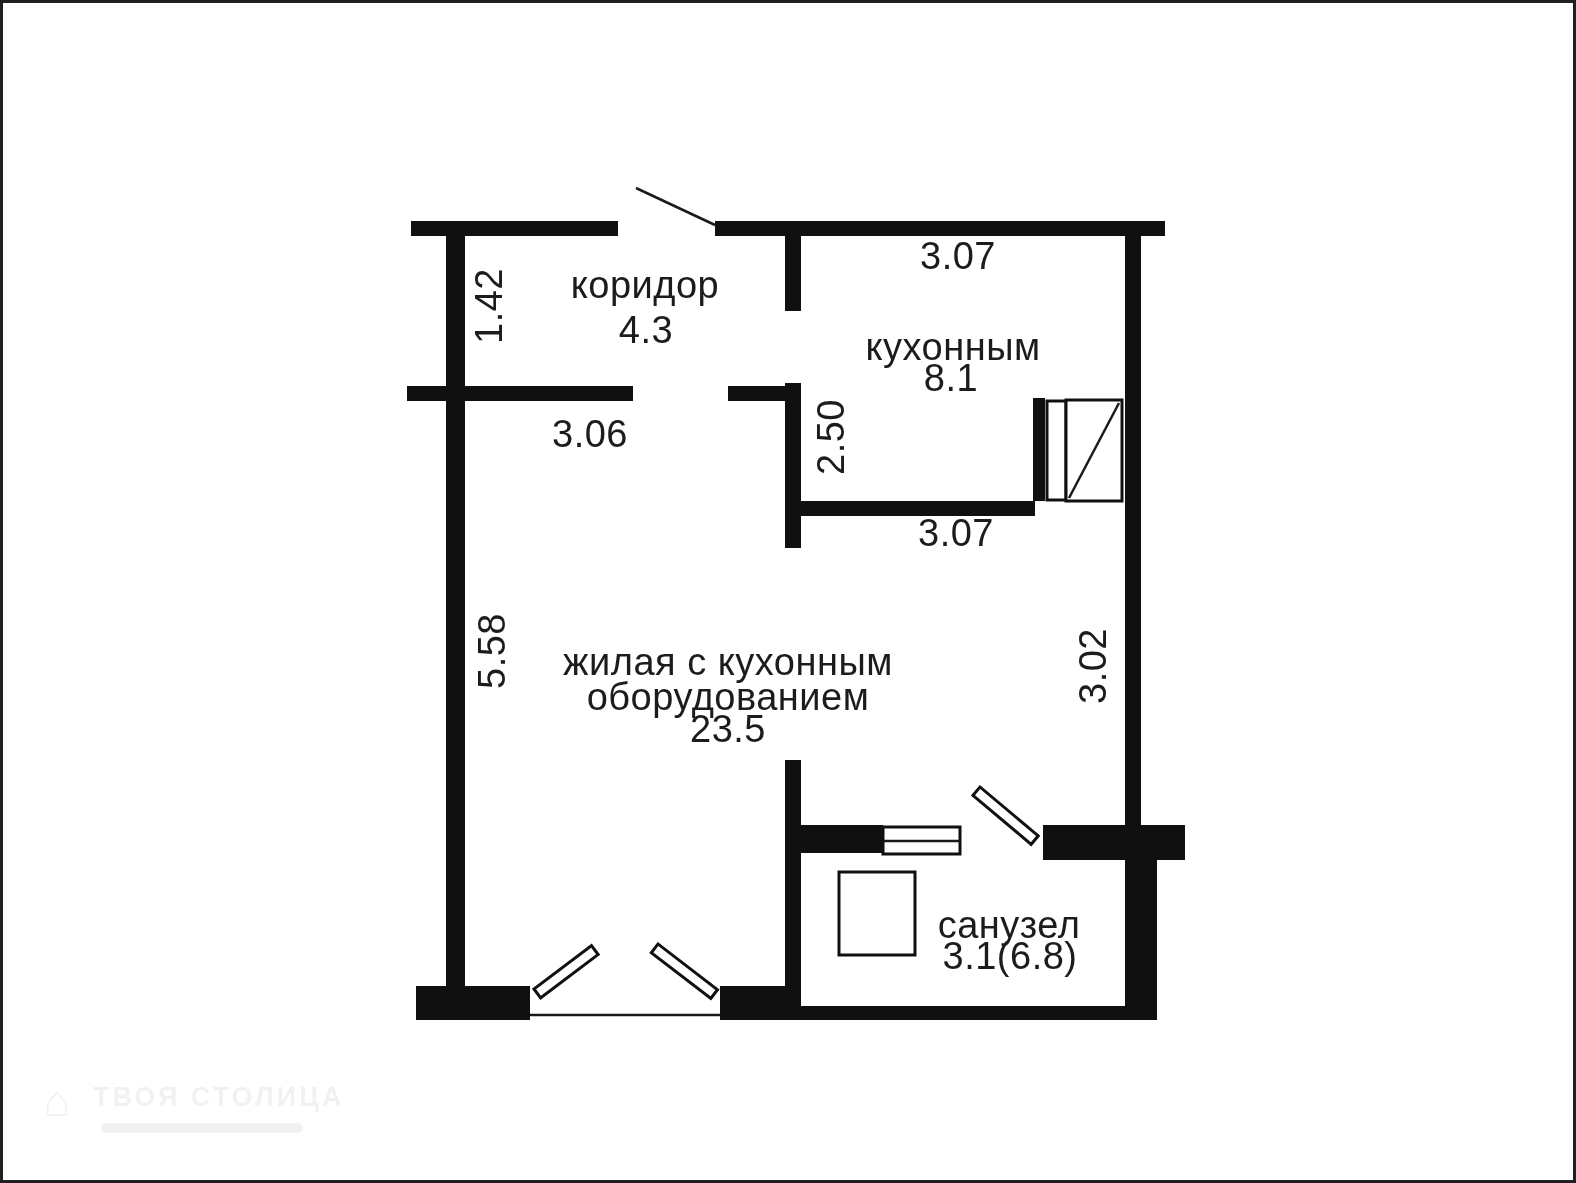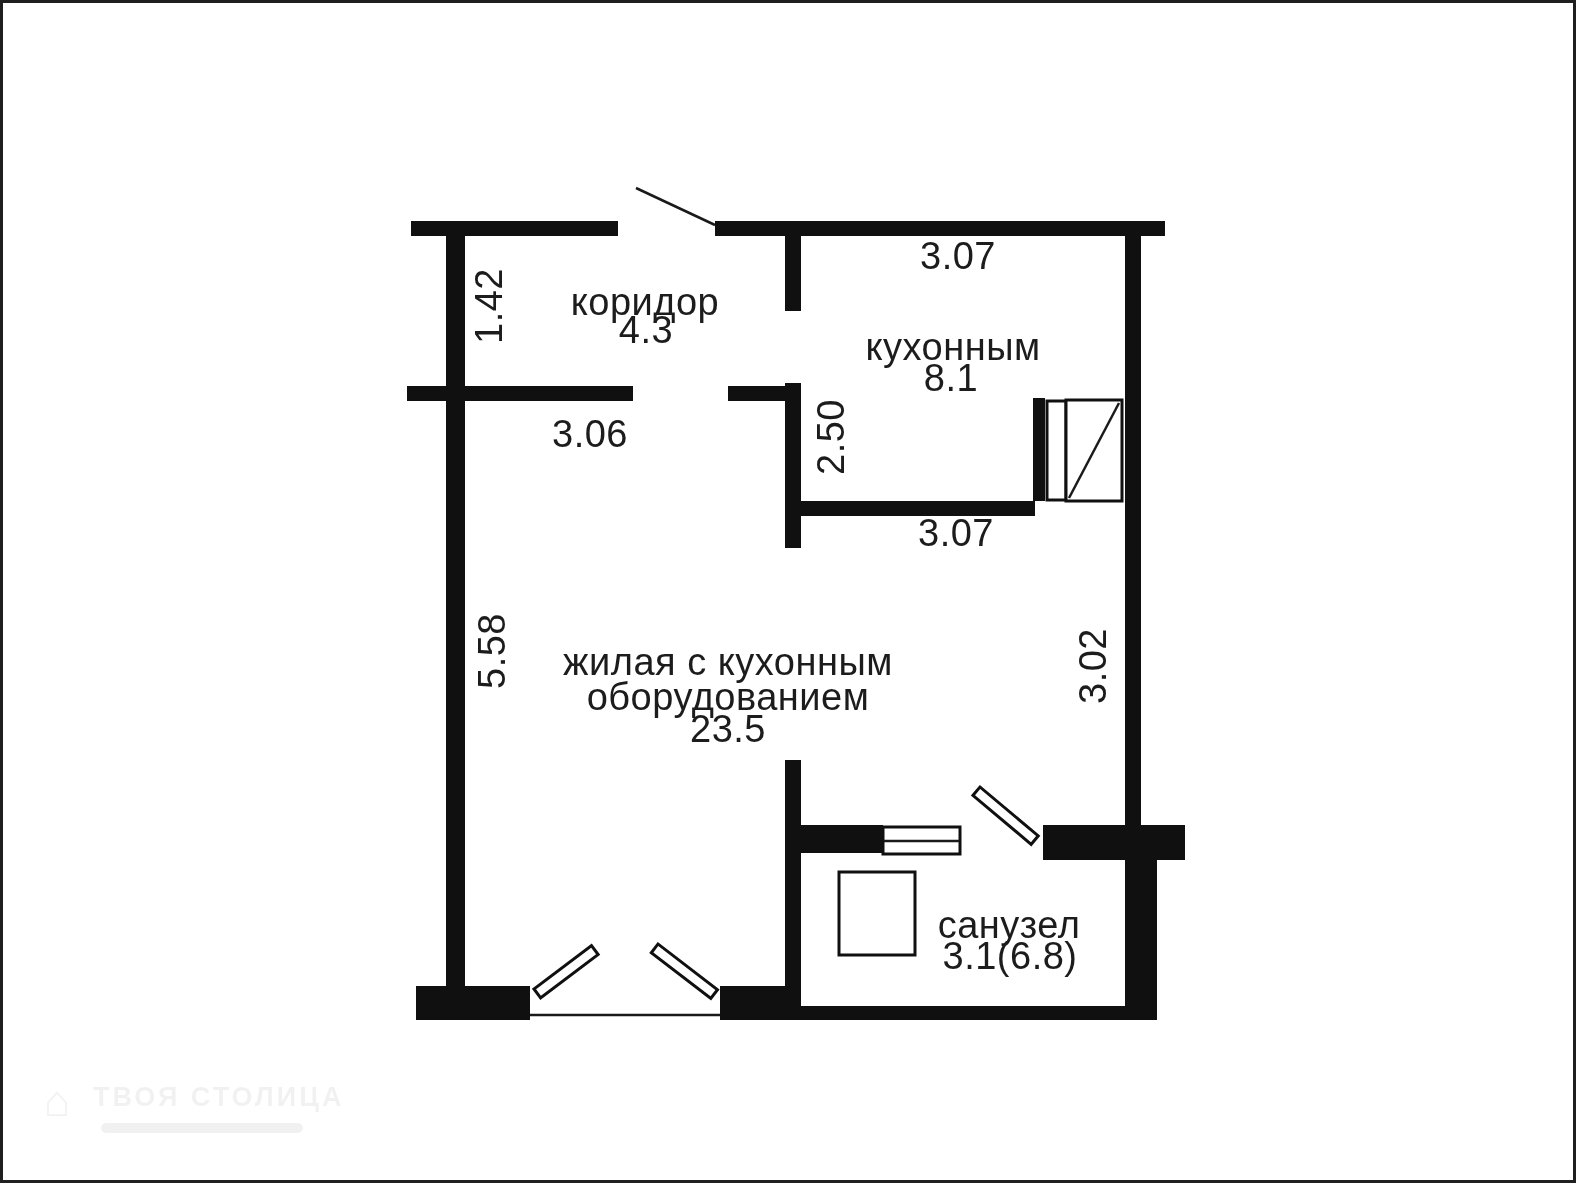--- a/index.html
+++ b/index.html
@@ -73,21 +73,21 @@
     <rect class="thin" x="1063" y="397" width="56" height="101"></rect>
     <line class="hair" x1="1066" y1="495" x2="1116" y2="400"></line>
 
     <rect class="thin" x="0" y="0" width="76" height="11" transform="translate(977,784) rotate(40)"></rect>
     <rect class="thin" x="0" y="0" width="72" height="11" transform="translate(531,986) rotate(-37)"></rect>
     <rect class="thin" x="0" y="0" width="75" height="11" transform="translate(655,941) rotate(37.5)"></rect>
 
     <rect class="thin" x="836" y="869" width="76" height="83"></rect>
   </svg>
 
-  <div class="lbl" style="left:642px; top:299px">коридор</div>
+  <div class="lbl" style="left:642px; top:282px">коридор</div>
   <div class="lbl" style="left:643px; top:327px">4.3</div>
 
   <div class="lbl" style="left:950px; top:344px">кухонным</div>
   <div class="lbl" style="left:948px; top:375px">8.1</div>
 
   <div class="lbl" style="left:725px; top:659px">жилая с кухонным</div>
   <div class="lbl" style="left:725px; top:694px">оборудованием</div>
   <div class="lbl" style="left:725px; top:726px">23.5</div>
 
   <div class="lbl" style="left:1006px; top:922px">санузел</div>

